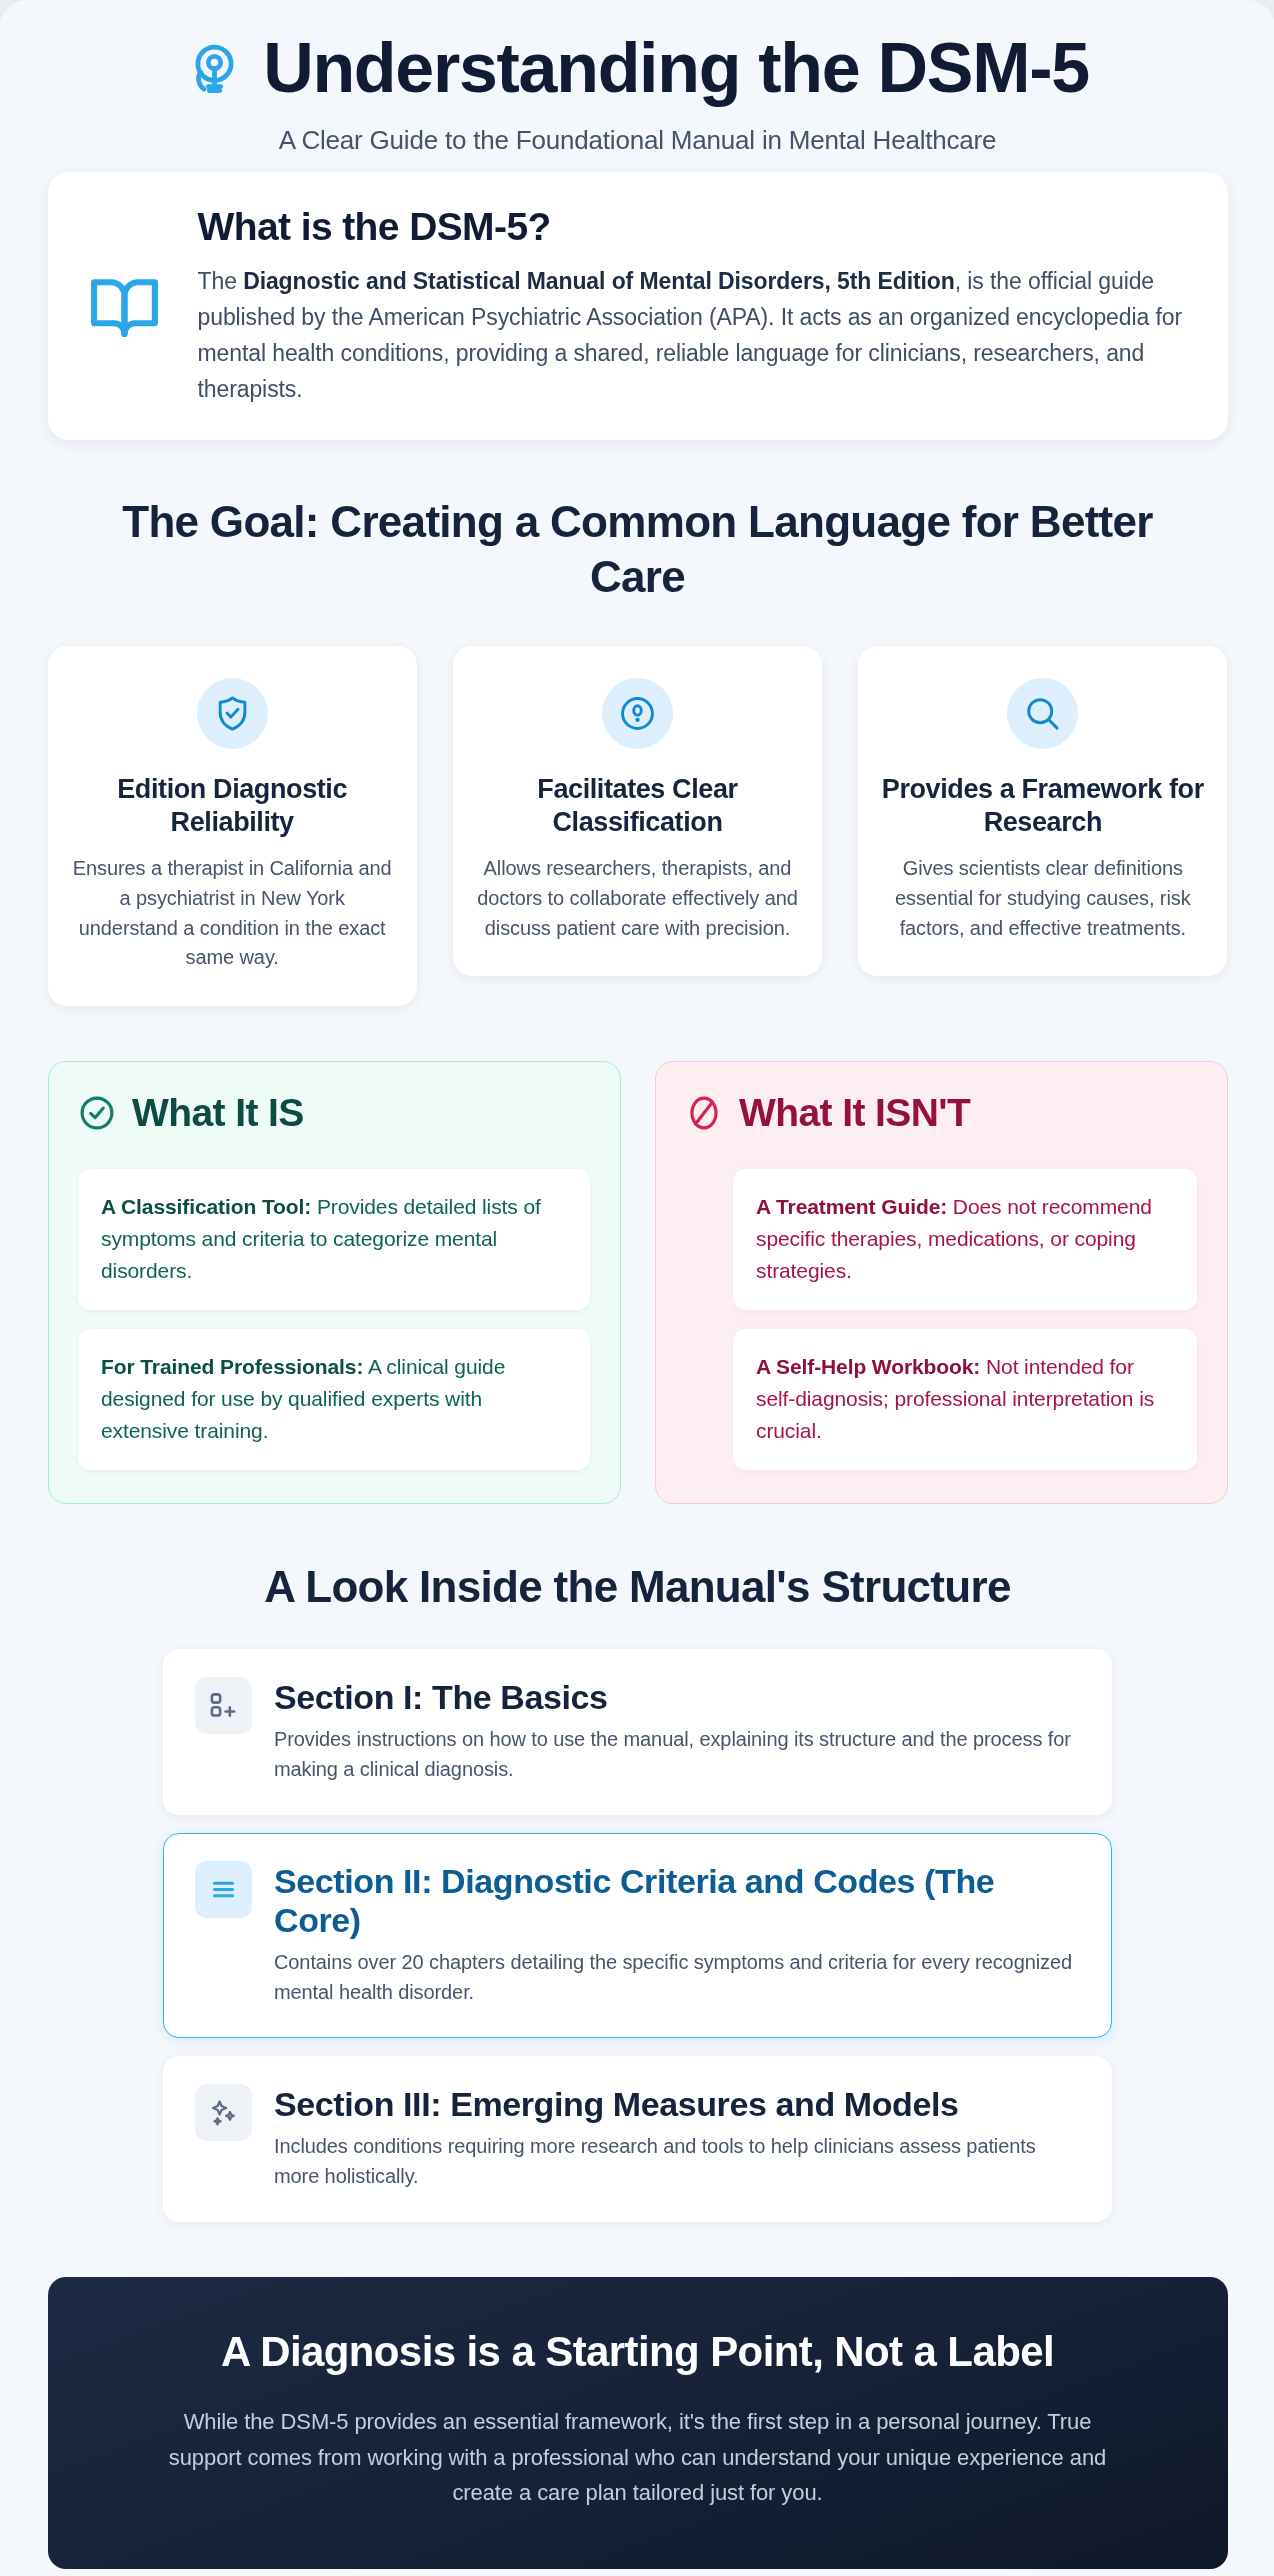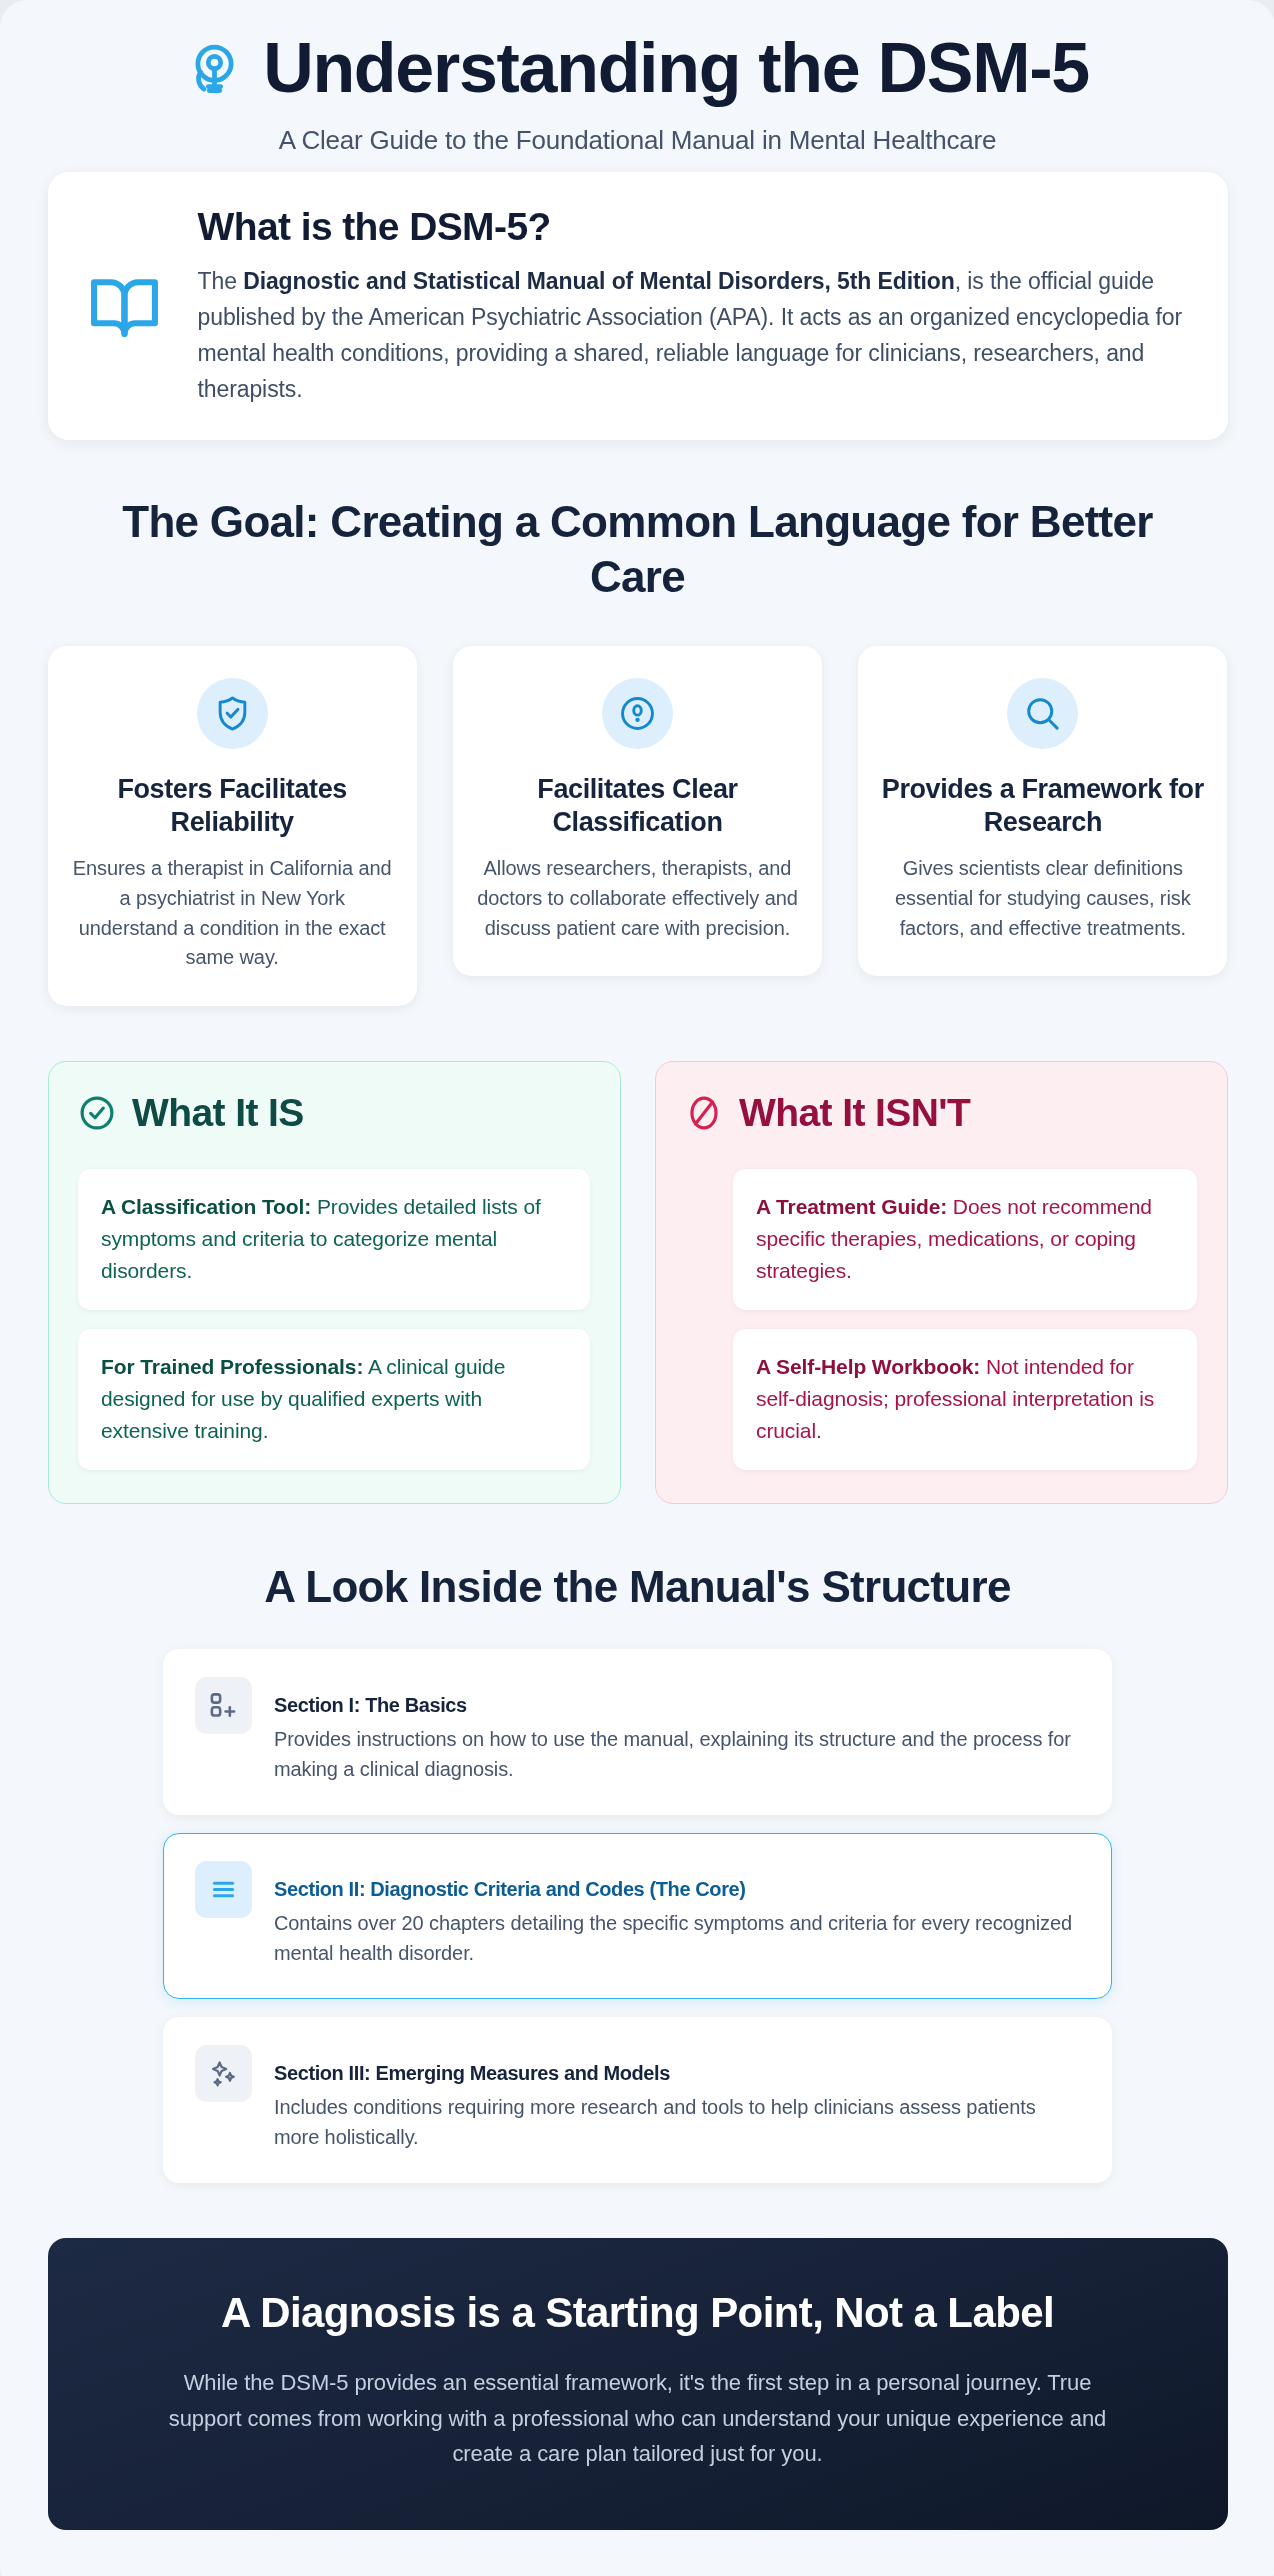--- a/index.html
+++ b/index.html
@@ -237,26 +237,25 @@
     border-radius: 11.6px;
     background: #eef2f7;
     display: flex;
     align-items: center;
     justify-content: center;
   }
   .struct-row.active .struct-ico { background: #ddeefc; }
   .struct-ico svg { width: 31px; height: 31px; display: block; }
   .struct-text { flex: 1 1 auto; padding-top: 1.1px; }
   .struct-title {
-    font-size: 20px;
+    font-size: 34px;
     font-weight: 700;
     color: #16233c;
     letter-spacing: -0.4px;
     margin-bottom: 7.4px;
-    margin-top: 16px;
   }
   .struct-row.active .struct-title { color: #0b5d94; }
   .struct-desc {
     font-size: 20px;
     line-height: 1.5;
     color: #46546c;
     letter-spacing: -0.1px;
   }
 
   
@@ -321,21 +320,21 @@
 
     <div class="goal-grid">
 
       <div class="goal-card">
         <div class="goal-badge">
           <svg viewBox="0 0 24 24" fill="none" stroke="#1489cf" stroke-width="1.8" stroke-linecap="round" stroke-linejoin="round">
             <path d="M12 2.4 c2.4 2 5 2.5 7.6 2.6 v6.2 c0 5 -3.3 8.6 -7.6 10.4 C7.7 19.8 4.4 16.2 4.4 11.2 V5 C7 4.9 9.6 4.4 12 2.4 Z"></path>
             <path d="M8.7 11.8 l2.3 2.4 l4.4 -4.8"></path>
           </svg>
         </div>
-        <div class="goal-title">Fosters Facilitates Reliability</div>
+        <div class="goal-title">Edition Diagnostic Reliability</div>
         <div class="goal-desc">Ensures a therapist in California and a psychiatrist in New York understand a condition in the exact same way.</div>
       </div>
 
       <div class="goal-card">
         <div class="goal-badge">
           <svg viewBox="0 0 24 24" fill="none" stroke="#1489cf" stroke-width="1.8" stroke-linecap="round" stroke-linejoin="round">
             <circle cx="12" cy="12" r="9.2"></circle>
             <ellipse cx="12" cy="10.1" rx="2.3" ry="2.9"></ellipse>
             <circle cx="12" cy="15.9" r="1.35" fill="#1489cf" stroke="none"></circle>
           </svg>

